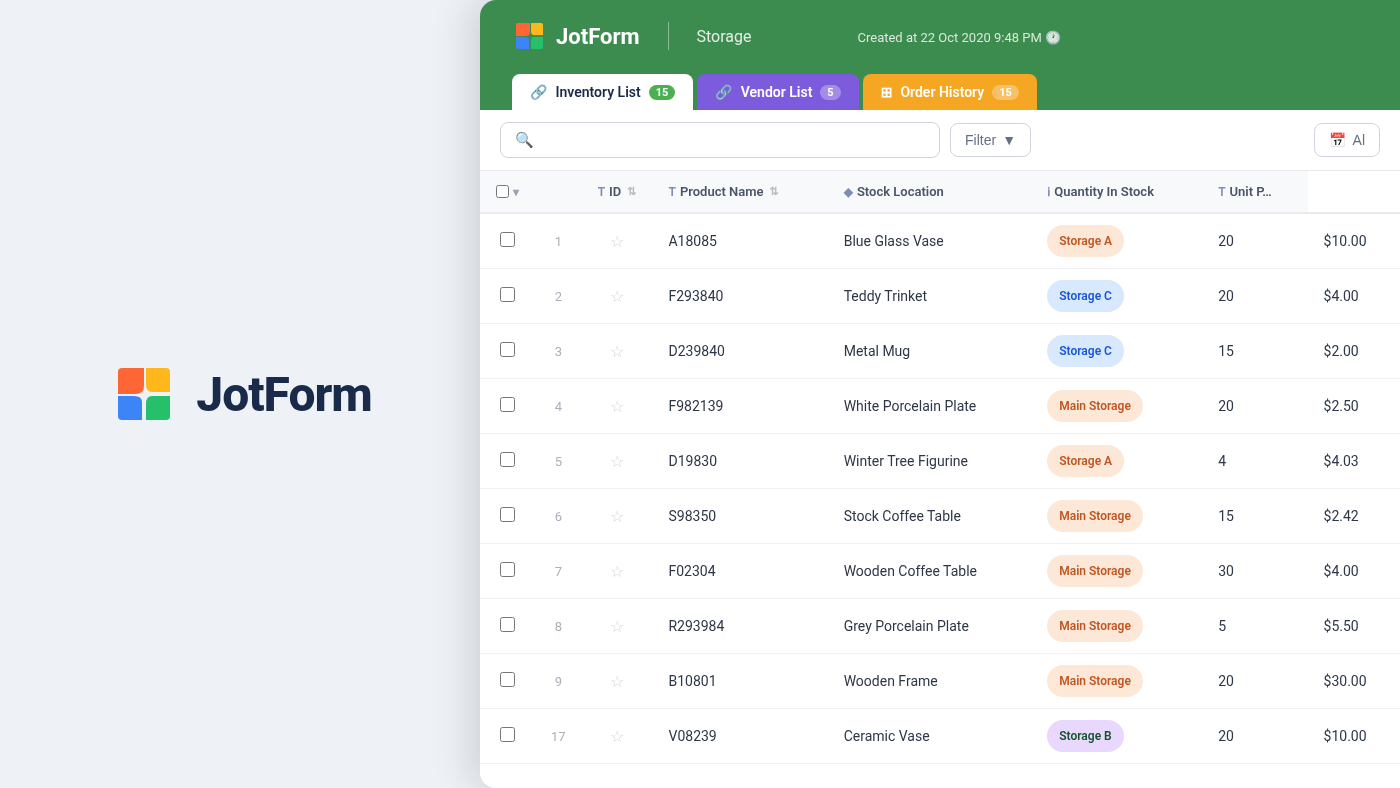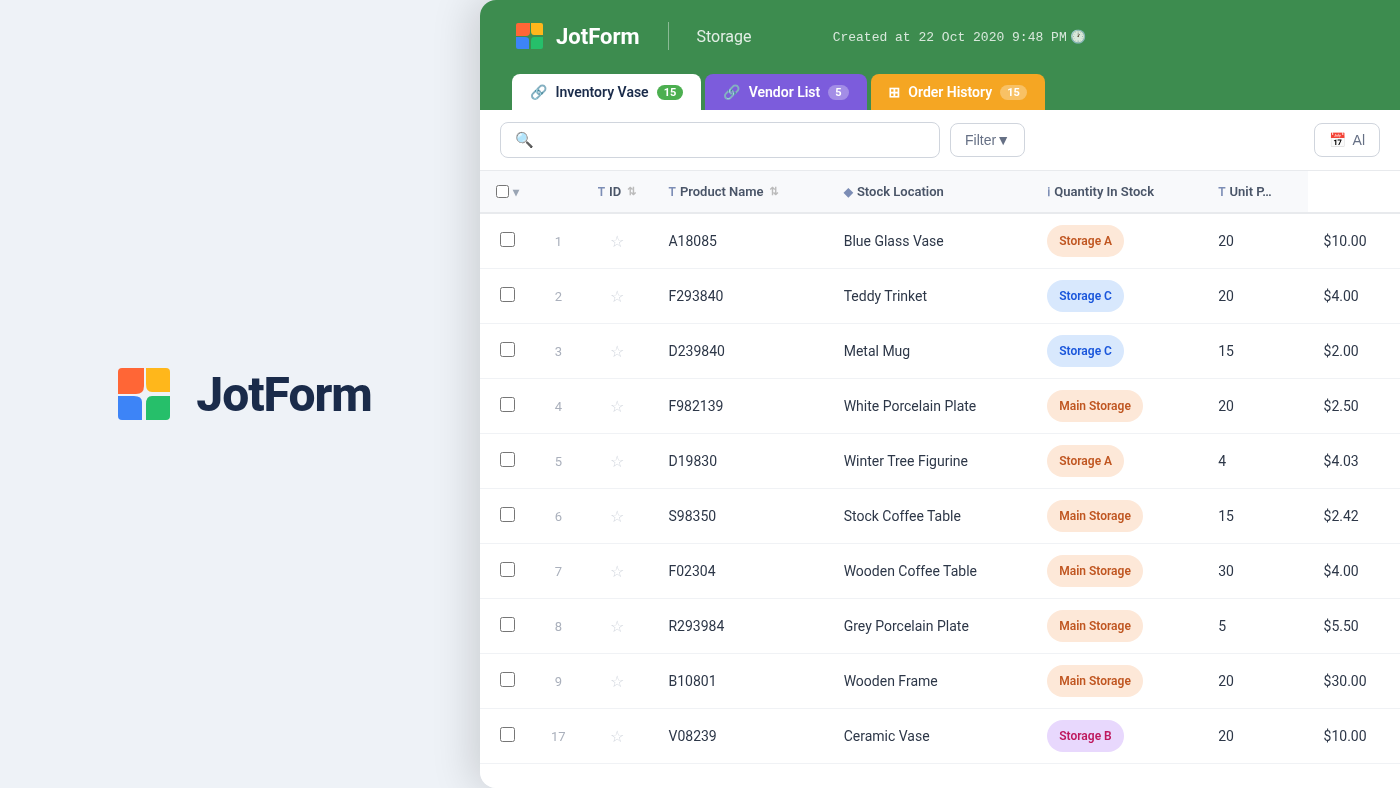--- a/index.html
+++ b/index.html
@@ -101,21 +101,20 @@
       color: #fff;
     }
     .template-subtitle {
       font-size: 13px;
       color: rgba(255,255,255,0.8);
       display: flex;
       align-items: center;
       justify-content: center;
       gap: 4px;
       margin-top: 2px;
-      font-family: Liberation Mono, monospace;
     }
 
     
     .tabs-bar {
       display: flex;
       align-items: flex-end;
       gap: 4px;
       padding-top: 4px;
     }
     .tab {
@@ -198,20 +197,21 @@
       border: none;
       outline: none;
       font-size: 14px;
       color: #667085;
       width: 100%;
       background: transparent;
     }
     .filter-btn {
       display: flex;
       align-items: center;
+      gap: 6px;
       padding: 8px 14px;
       border: 1.5px solid #d0d5dd;
       border-radius: 8px;
       font-size: 14px;
       color: #667085;
       cursor: pointer;
       background: #fff;
     }
     .all-btn {
       display: flex;
@@ -312,21 +312,21 @@
       border-radius: 20px;
       font-size: 12px;
       font-weight: 600;
     }
     .badge-storage-a {
       background: #fde8d8;
       color: #c05621;
     }
     .badge-storage-b {
       background: #e8d8fd;
-      color: #be185d;
+      color: #14532d;
     }
     .badge-storage-c {
       background: #d8e8fd;
       color: #1a56db;
     }
     .badge-main-storage {
       background: #fde8d8;
       color: #c05621;
     }
 
@@ -385,21 +385,21 @@
           <span>Created at 22 Oct 2020 9:48 PM</span>
           <span>🕐</span>
         </div>
       </div>
       <div style="width: 200px;"></div>
     </div>
 
     <div class="tabs-bar">
       <div class="tab active">
         <span class="tab-icon">🔗</span>
-        <span>Inventory Vase</span>
+        <span>Inventory List</span>
         <span class="tab-badge">15</span>
       </div>
       <div class="tab purple">
         <span class="tab-icon">🔗</span>
         <span>Vendor List</span>
         <span class="tab-badge">5</span>
       </div>
       <div class="tab orange">
         <span class="tab-icon">⊞</span>
         <span>Order History</span>

